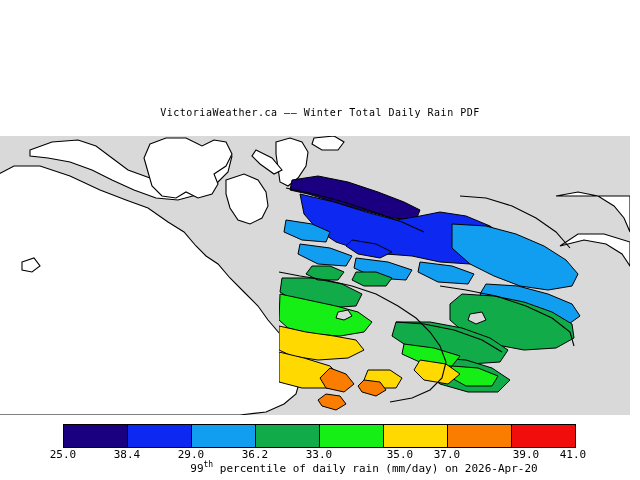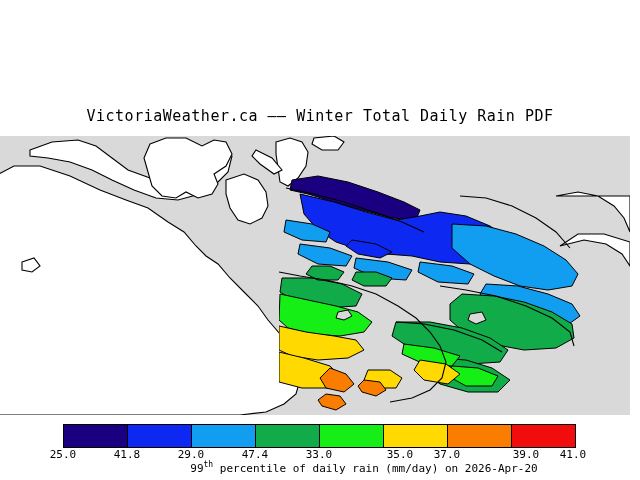--- a/index.html
+++ b/index.html
@@ -6,21 +6,21 @@
   body{
     width:640px;height:480px;overflow:hidden;background:#ffffff;
     font-family:"DejaVu Sans Mono","Liberation Mono",monospace;
   }
   #stage{position:relative;width:640px;height:480px;}
 
   
   #title{
     position:absolute;left:0;top:107px;width:640px;
     text-align:center;color:#000;
-    font-size:15px;letter-spacing:.5px;white-space:pre;
+    font-size:10px;letter-spacing:.5px;white-space:pre;
   }
 
   
   #map-panel{position:absolute;left:0;top:136px;width:630px;height:279px;}
   #map-svg{display:block;width:630px;height:279px;}
 
   
   #cbar-wrap{position:absolute;left:63px;top:424px;width:513px;height:24px;}
   #cbar{display:flex;width:513px;height:24px;border:1px solid #000;box-sizing:border-box;}
   .cband{flex:1 1 0;height:100%;}
@@ -178,23 +178,23 @@
       <div class="cband" style="background:#12ab4a"></div>
       <div class="cband" style="background:#16ef16"></div>
       <div class="cband" style="background:#ffd900"></div>
       <div class="cband" style="background:#fa7d00"></div>
       <div class="cband" style="background:#f20d0d"></div>
     </div>
   </div>
 
   <div id="cbar-ticks">
     <span class="tick" style="left:63px">25.0</span>
-    <span class="tick" style="left:127px">41.8</span>
+    <span class="tick" style="left:127px">38.4</span>
     <span class="tick" style="left:191px">29.0</span>
-    <span class="tick" style="left:255px">47.4</span>
+    <span class="tick" style="left:255px">36.2</span>
     <span class="tick" style="left:319px">33.0</span>
     <span class="tick" style="left:400px">35.0</span>
     <span class="tick" style="left:447px">37.0</span>
     <span class="tick" style="left:526px">39.0</span>
     <span class="tick" style="left:573px">41.0</span>
   </div>
 
   <div id="cbar-caption"><span>99</span><sup>th</sup><span> percentile of daily rain (mm/day) on 2026-Apr-20</span></div>
 
 </div>

